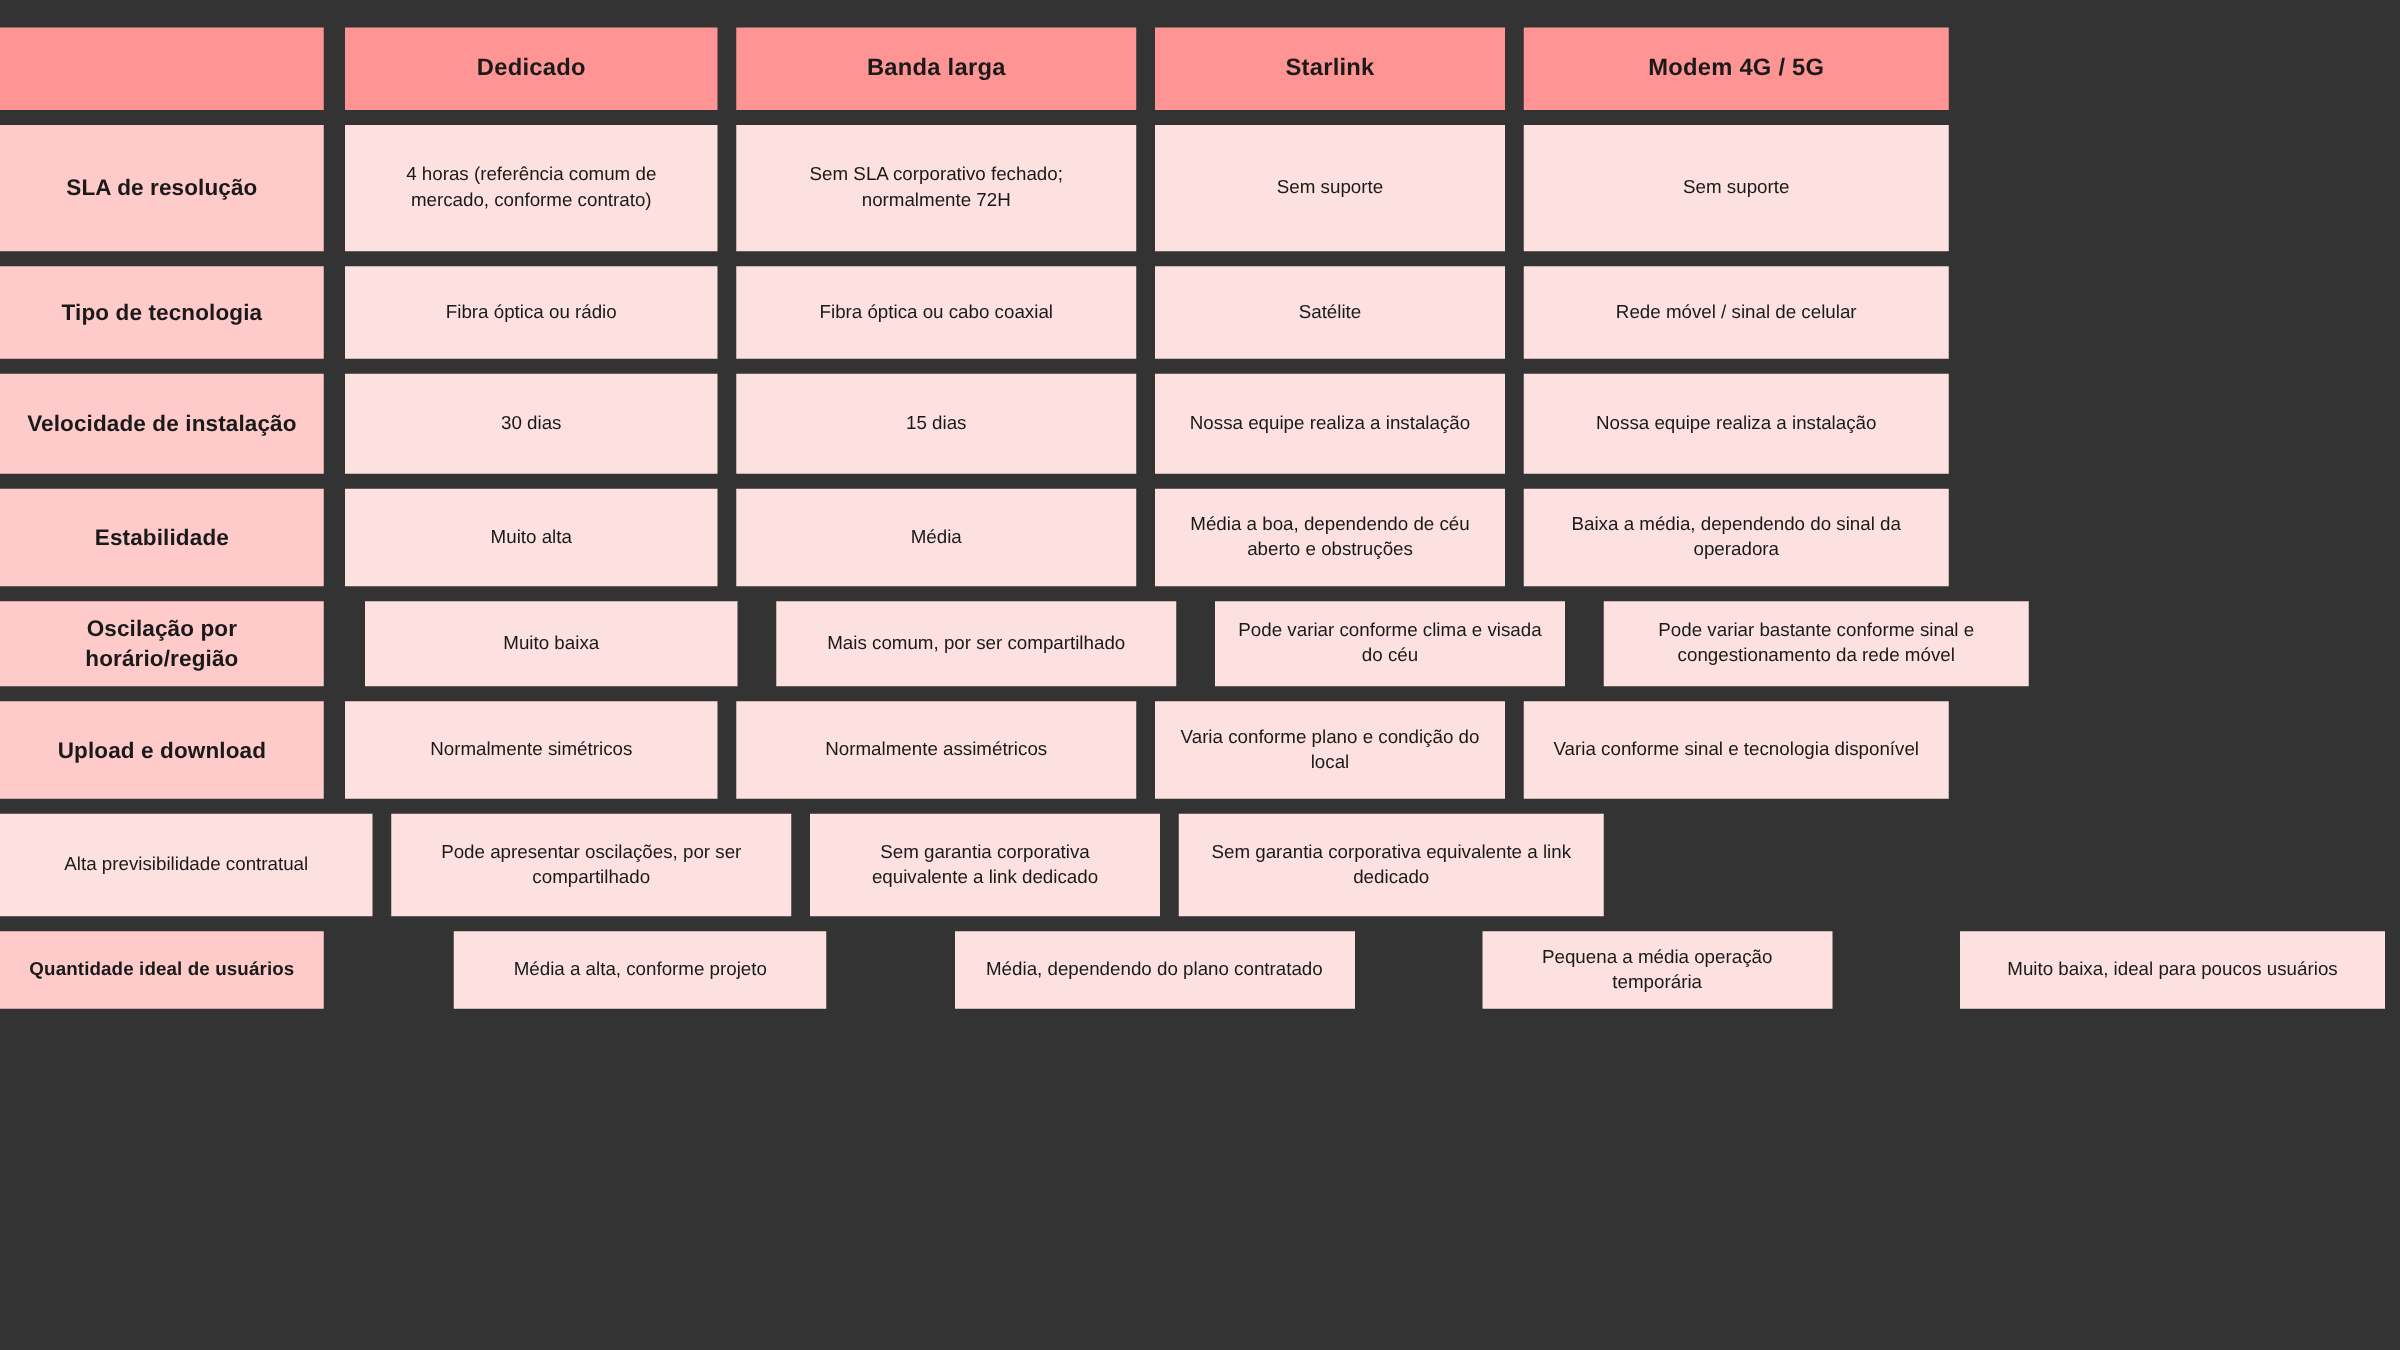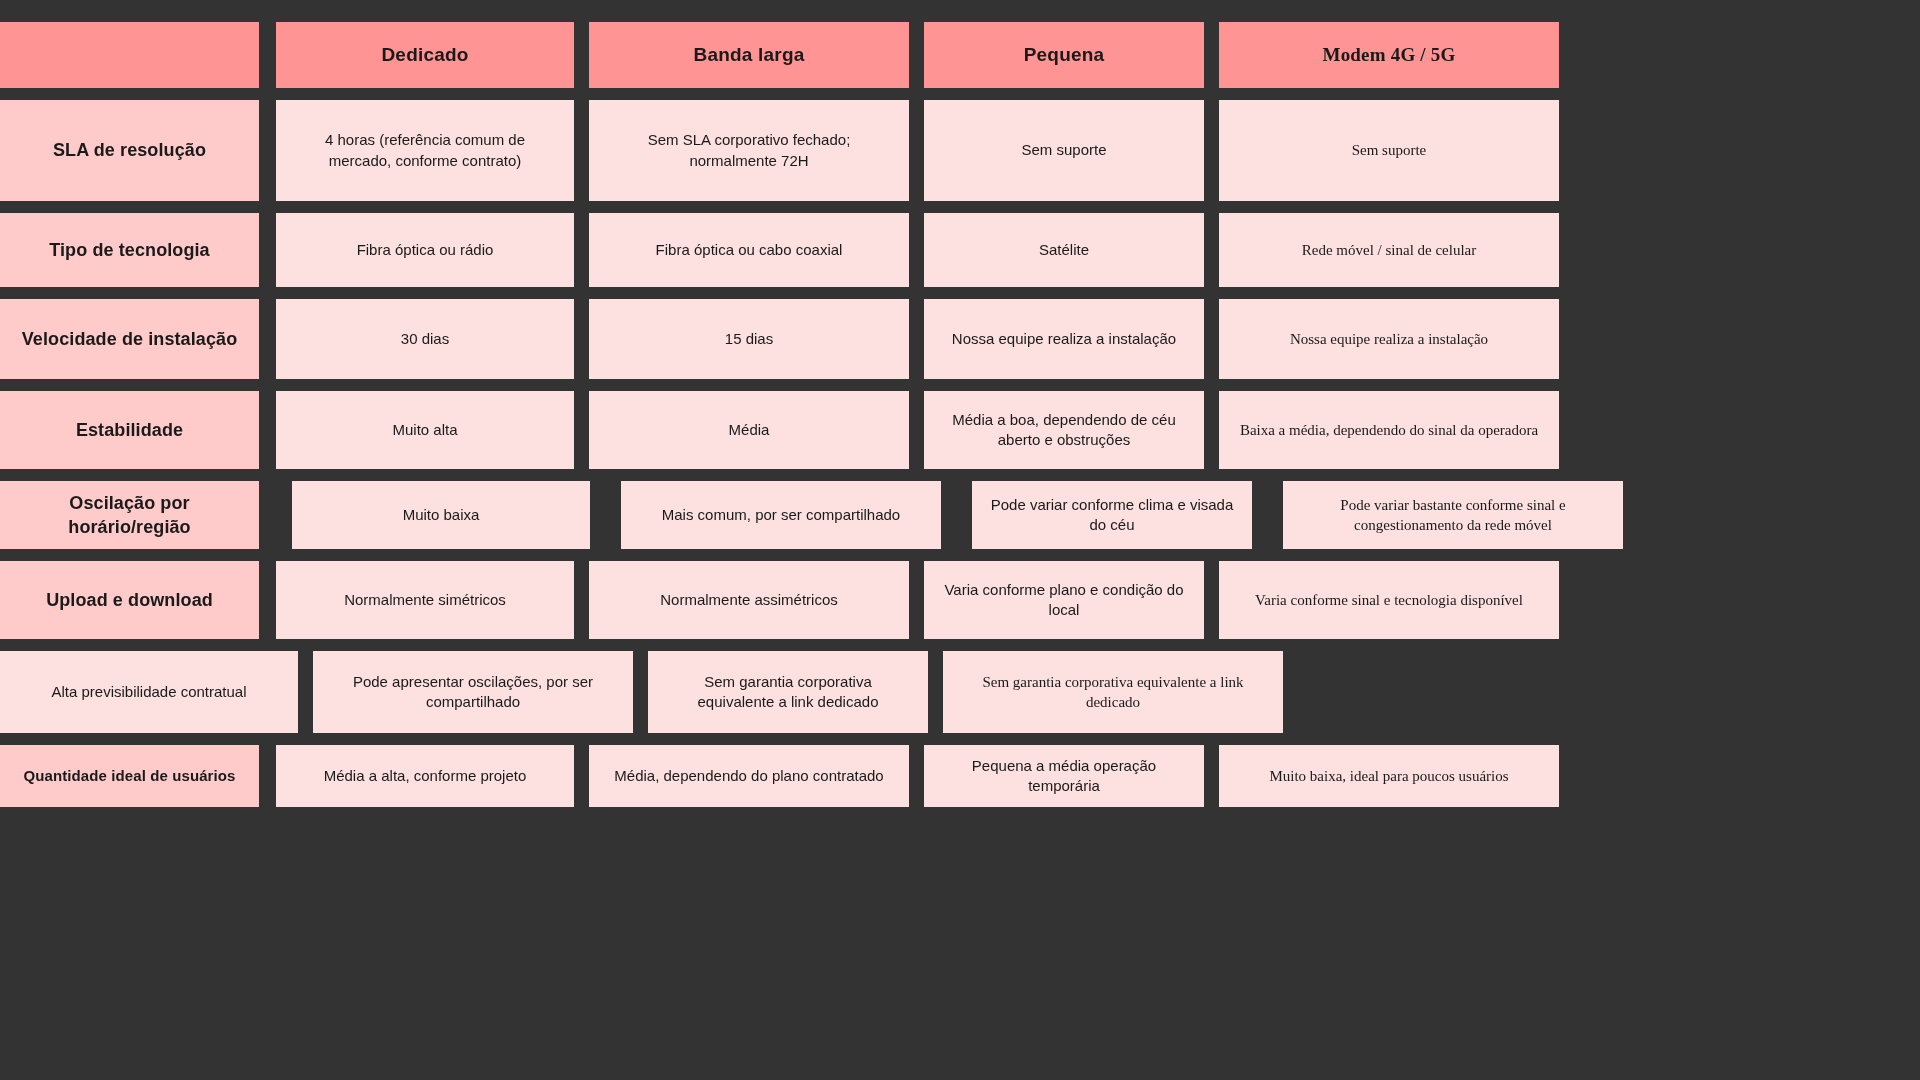--- a/index.html
+++ b/index.html
@@ -83,45 +83,45 @@
     margin-right: 17px;
   }
   .cell-value {
     width: 298px;
     flex: 0 0 298px;
     margin-right: 15px;
   }
   .cell-value.c1 { flex: 0 0 298px; width: 298px; }
   .cell-value.c2 { flex: 0 0 320px; width: 320px; }
   .cell-value.c3 { flex: 0 0 280px; width: 280px; }
-  .cell-value.c4 { flex: 0 0 340px; width: 340px; margin-right: 12px; font-family: Liberation Serif, serif; }
+  .cell-value.c4 { flex: 0 0 340px; width: 340px; margin-right: 12px; }
 
   
   .r-0 { height: 101px; }
   .r-1 { height: 74px; }
   .r-2 { height: 80px; border-radius: 16px; }
   .r-3 { height: 74px; }
   .r-4 { height: 78px; }
   .r-5 { height: 68px; gap: 16px; }
   .r-6 { height: 78px; }
   .r-7 { height: 82px; }
-  .r-8 { height: 62px; }
+  .r-8 { height: 62px; justify-content: space-between; }
 
   .r-8 .cell-label { font-size: 15px; }
 </style>
 </head>
 <body>
 
 <div id="table-root">
 
   <div class="row header-row">
     <div class="cell cell-label"></div>
     <div class="cell cell-value c1">Dedicado</div>
     <div class="cell cell-value c2">Banda larga</div>
-    <div class="cell cell-value c3">Pequena</div>
+    <div class="cell cell-value c3">Starlink</div>
     <div class="cell cell-value c4">Modem 4G / 5G</div>
   </div>
 
   <div class="row body-row r-0">
     <div class="cell cell-label">SLA de resolução</div>
     <div class="cell cell-value c1">4 horas (referência comum de mercado, conforme contrato)</div>
     <div class="cell cell-value c2">Sem SLA corporativo fechado; normalmente 72H</div>
     <div class="cell cell-value c3">Sem suporte</div>
     <div class="cell cell-value c4">Sem suporte</div>
   </div>

